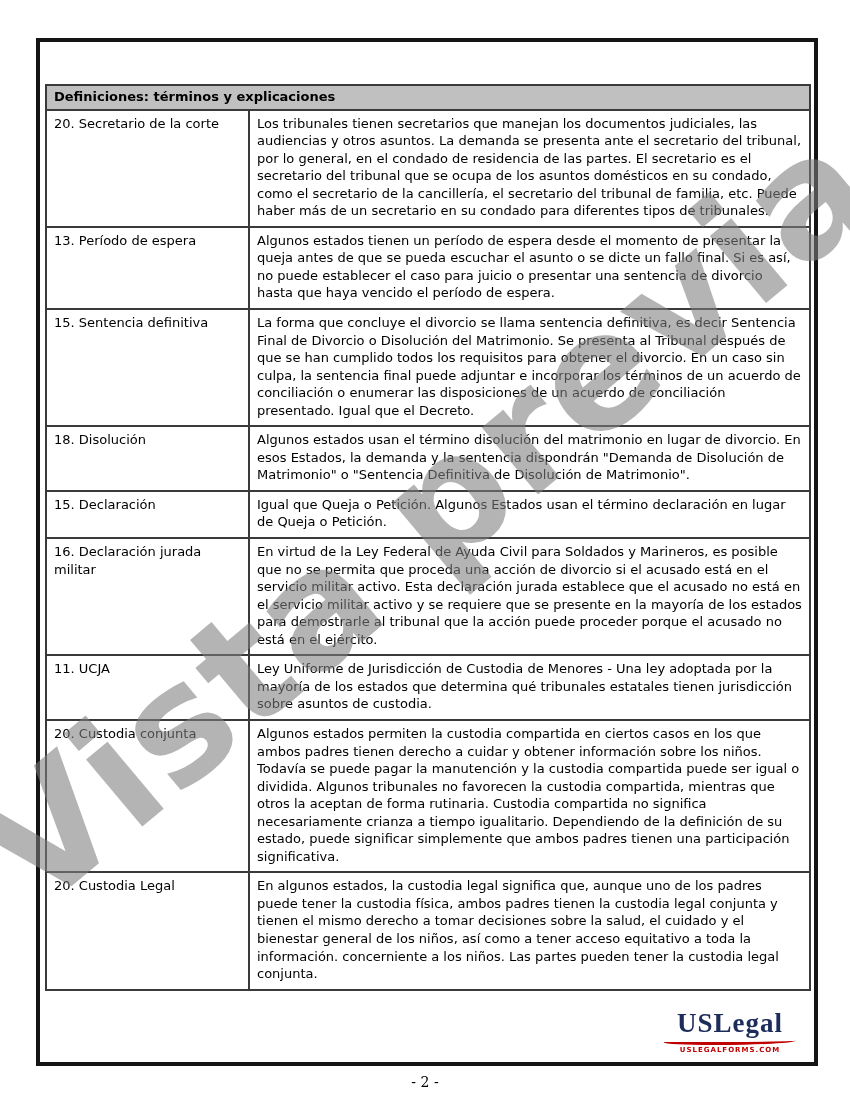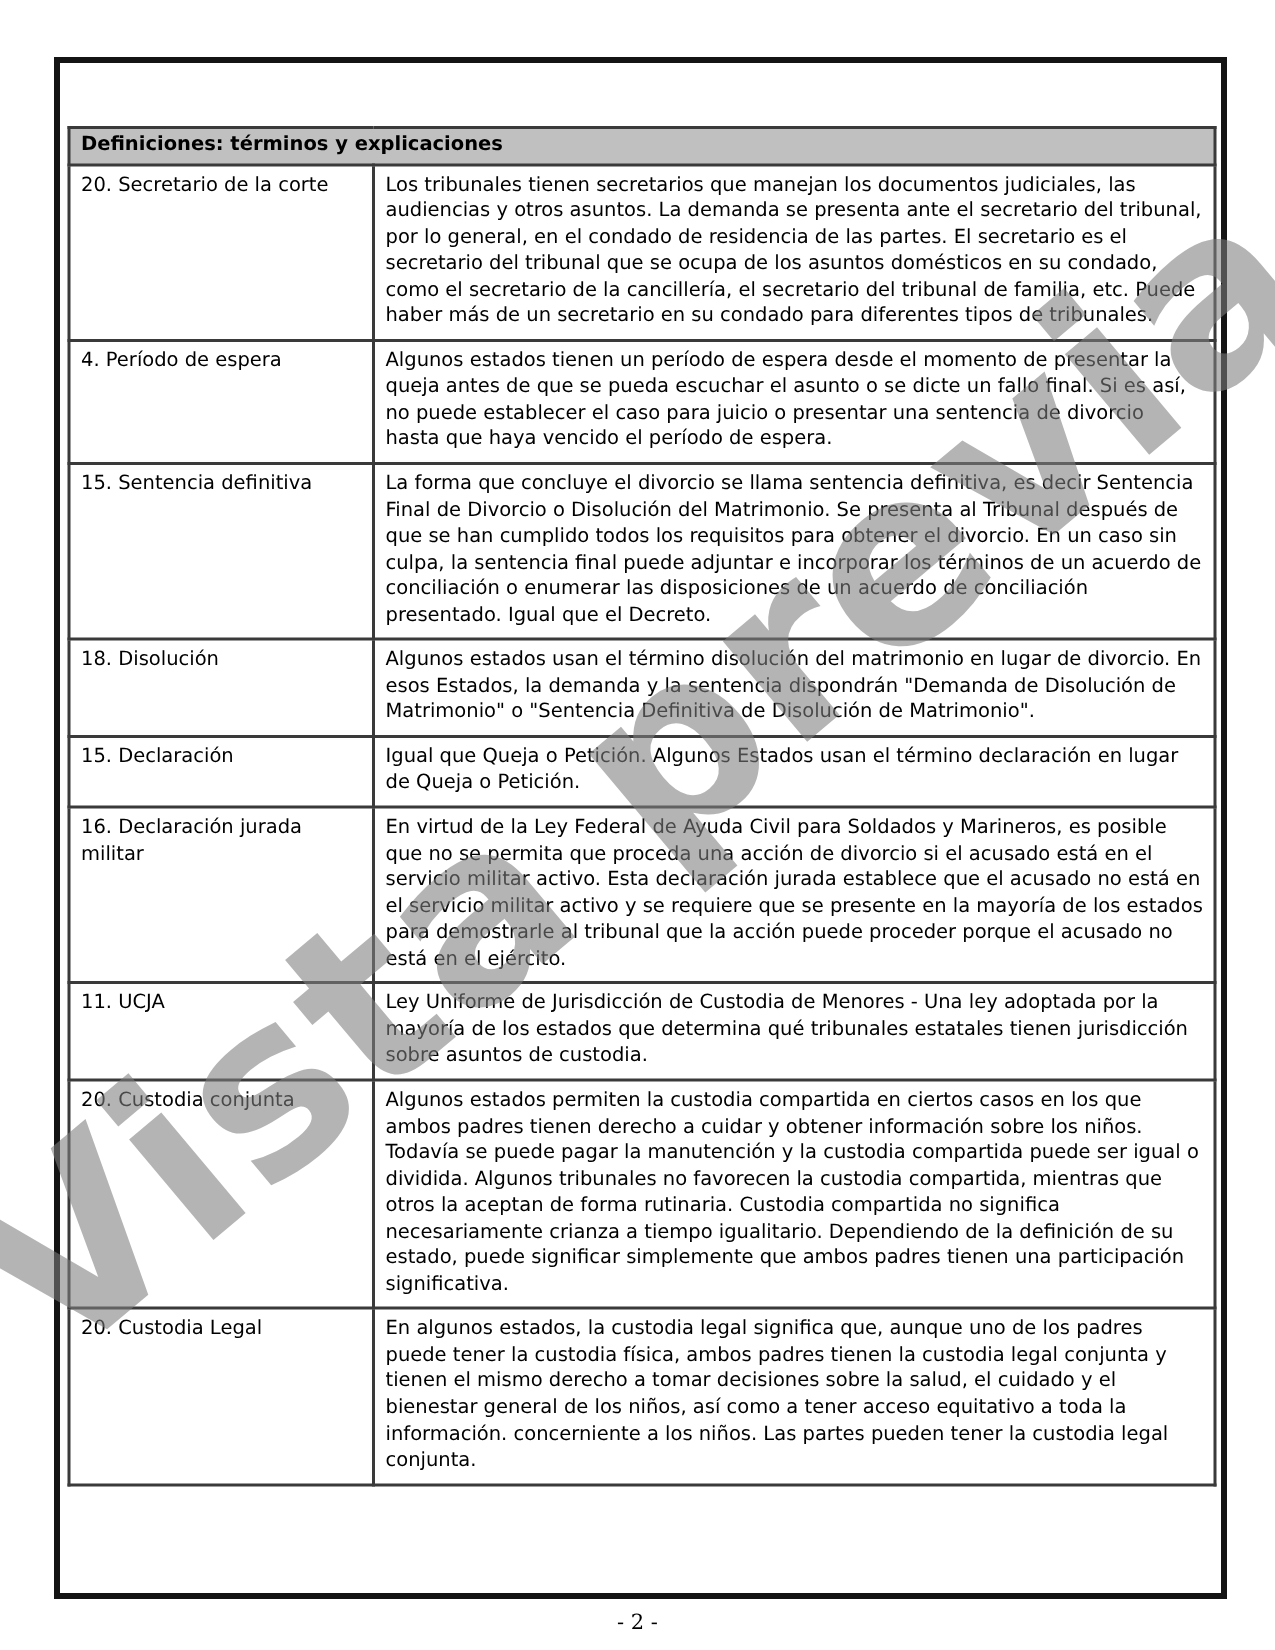--- a/index.html
+++ b/index.html
@@ -117,21 +117,21 @@
       </colgroup>
       <tbody>
           <tr>
         <th class="tbl-header" colspan="2">Definiciones: términos y explicaciones</th>
       </tr>
       <tr>
         <td>20. Secretario de la corte</td>
         <td>Los tribunales tienen secretarios que manejan los documentos judiciales, las audiencias y otros asuntos. La demanda se presenta ante el secretario del tribunal, por lo general, en el condado de residencia de las partes. El secretario es el secretario del tribunal que se ocupa de los asuntos domésticos en su condado, como el secretario de la cancillería, el secretario del tribunal de familia, etc. Puede haber más de un secretario en su condado para diferentes tipos de tribunales.</td>
       </tr>
       <tr>
-        <td>4. Período de espera</td>
+        <td>13. Período de espera</td>
         <td>Algunos estados tienen un período de espera desde el momento de presentar la queja antes de que se pueda escuchar el asunto o se dicte un fallo final. Si es así, no puede establecer el caso para juicio o presentar una sentencia de divorcio hasta que haya vencido el período de espera.</td>
       </tr>
       <tr>
         <td>15. Sentencia definitiva</td>
         <td>La forma que concluye el divorcio se llama sentencia definitiva, es decir Sentencia Final de Divorcio o Disolución del Matrimonio. Se presenta al Tribunal después de que se han cumplido todos los requisitos para obtener el divorcio. En un caso sin culpa, la sentencia final puede adjuntar e incorporar los términos de un acuerdo de conciliación o enumerar las disposiciones de un acuerdo de conciliación presentado. Igual que el Decreto.</td>
       </tr>
       <tr>
         <td>18. Disolución</td>
         <td>Algunos estados usan el término disolución del matrimonio en lugar de divorcio. En esos Estados, la demanda y la sentencia dispondrán "Demanda de Disolución de Matrimonio" o "Sentencia Definitiva de Disolución de Matrimonio".</td>
       </tr>
@@ -151,20 +151,25 @@
         <td>20. Custodia conjunta</td>
         <td>Algunos estados permiten la custodia compartida en ciertos casos en los que ambos padres tienen derecho a cuidar y obtener información sobre los niños. Todavía se puede pagar la manutención y la custodia compartida puede ser igual o dividida. Algunos tribunales no favorecen la custodia compartida, mientras que otros la aceptan de forma rutinaria. Custodia compartida no significa necesariamente crianza a tiempo igualitario. Dependiendo de la definición de su estado, puede significar simplemente que ambos padres tienen una participación significativa.</td>
       </tr>
       <tr>
         <td>20. Custodia Legal</td>
         <td>En algunos estados, la custodia legal significa que, aunque uno de los padres puede tener la custodia física, ambos padres tienen la custodia legal conjunta y tienen el mismo derecho a tomar decisiones sobre la salud, el cuidado y el bienestar general de los niños, así como a tener acceso equitativo a toda la información. concerniente a los niños. Las partes pueden tener la custodia legal conjunta.</td>
       </tr>
     </tbody>
       </table>
 
+    <div class="logo-box">
+      <div class="logo-text">USLegal</div>
+      <div class="logo-swoosh"></div>
+      <div class="logo-subtext">USLEGALFORMS.COM</div>
+    </div>
 
   </div>
 
   <div class="watermark">Vista previa</div>
 
   <div class="page-number">- 2 -</div>
 
 </div>
 
 </body></html>

